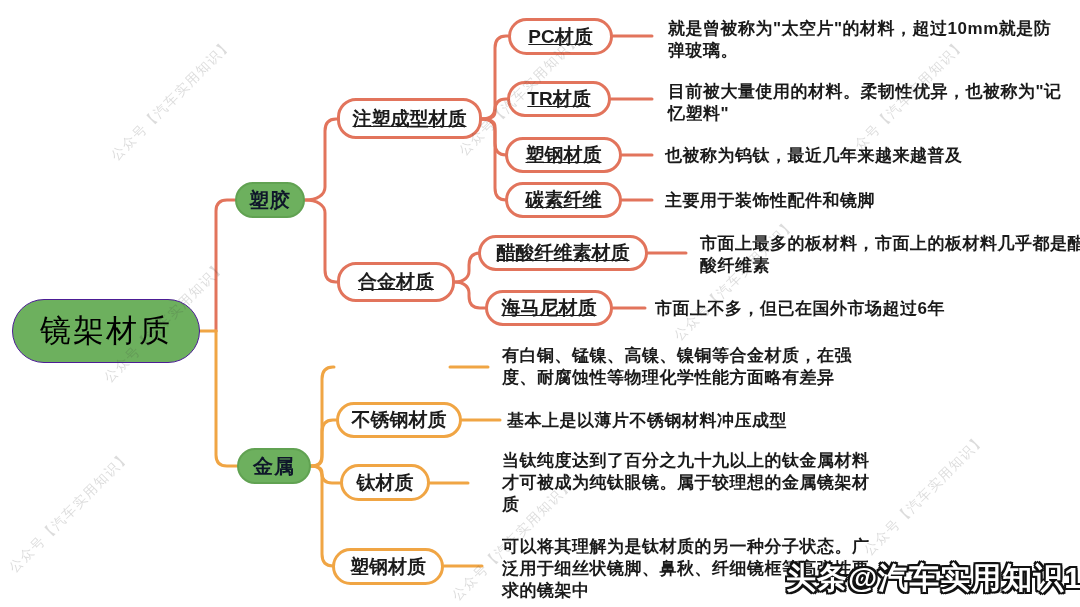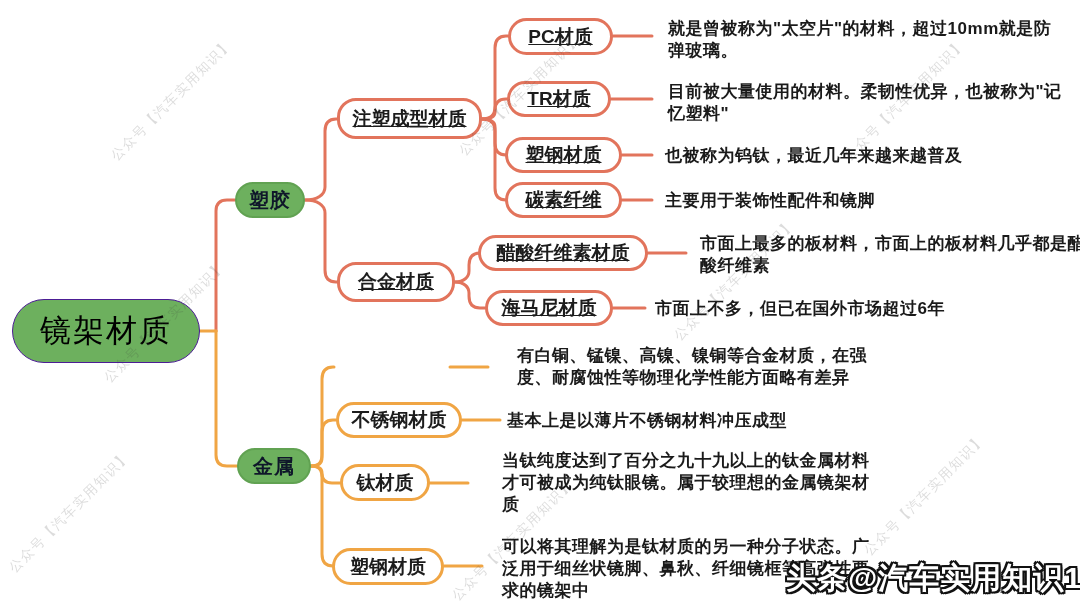--- a/index.html
+++ b/index.html
@@ -126,21 +126,21 @@
   <div class="desc" style="left:668px; top:81px; width:400px;">目前被大量使用的材料。柔韧性优异，也被称为"记忆塑料"</div>
 
   <div class="desc" style="left:665px; top:145px; width:380px;">也被称为钨钛，最近几年来越来越普及</div>
 
   <div class="desc" style="left:665px; top:190px; width:300px;">主要用于装饰性配件和镜脚</div>
 
   <div class="desc" style="left:700px; top:233px; width:385px;">市面上最多的板材料，市面上的板材料几乎都是醋酸纤维素</div>
 
   <div class="desc" style="left:655px; top:298px; width:340px;">市面上不多，但已在国外市场超过6年</div>
 
-  <div class="desc" style="left:502px; top:345px; width:368px;margin-left:15px;">有白铜、锰镍、高镍、镍铜等合金材质，在强度、耐腐蚀性等物理化学性能方面略有差异</div>
+  <div class="desc" style="left:502px; top:345px; width:368px;">有白铜、锰镍、高镍、镍铜等合金材质，在强度、耐腐蚀性等物理化学性能方面略有差异</div>
 
   <div class="desc" style="left:507px; top:410px; width:330px;">基本上是以薄片不锈钢材料冲压成型</div>
 
   <div class="desc" style="left:502px; top:450px; width:382px;">当钛纯度达到了百分之九十九以上的钛金属材料才可被成为纯钛眼镜。属于较理想的金属镜架材质</div>
 
   <div class="desc" style="left:502px; top:536px; width:382px;">可以将其理解为是钛材质的另一种分子状态。广泛用于细丝状镜脚、鼻秋、纤细镜框等高弹性要求的镜架中</div>
 
   <div class="wm" style="left:172px; top:100px;">公众号【汽车实用知识】</div>
   <div class="wm" style="left:520px; top:95px;">公众号【汽车实用知识】</div>
   <div class="wm" style="left:905px; top:100px;">公众号【汽车实用知识】</div>

